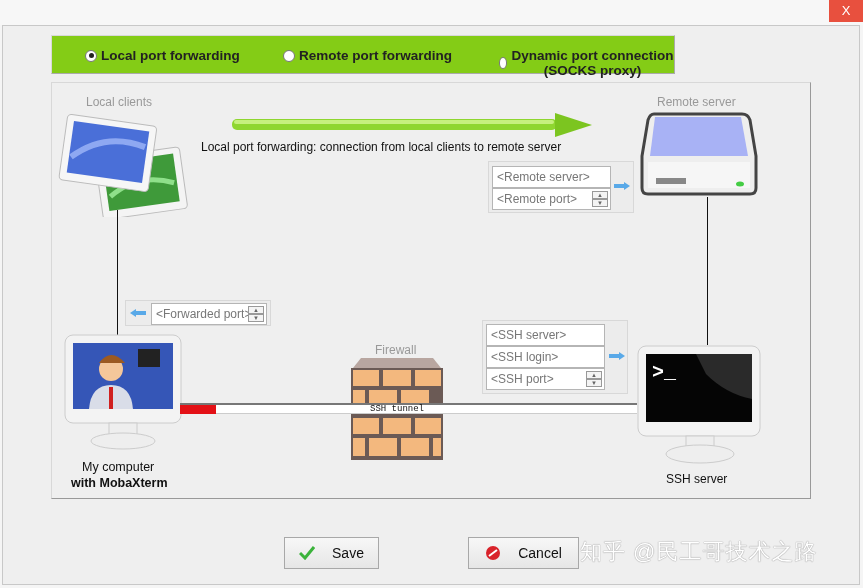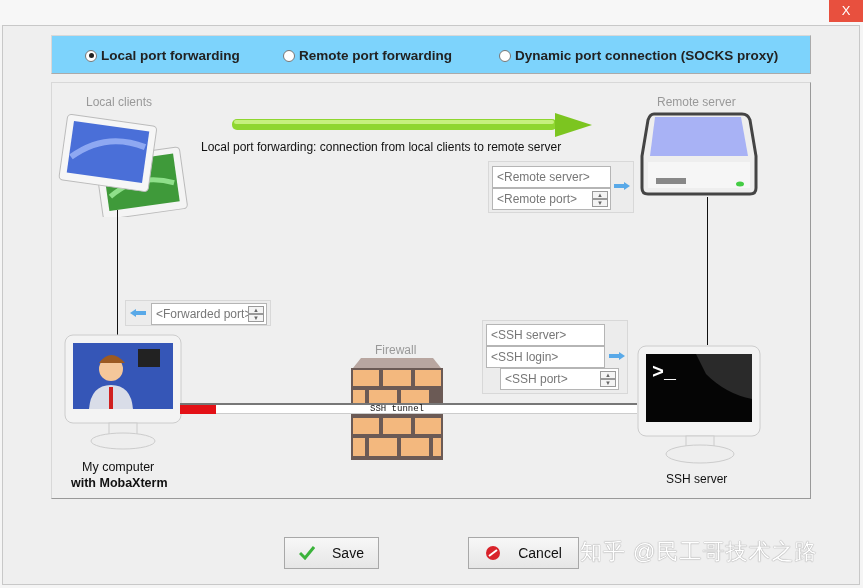--- a/index.html
+++ b/index.html
@@ -1,20 +1,20 @@
 <!DOCTYPE html>
 <html><head>
 <meta charset="utf-8">
 <style>
   * { box-sizing: border-box; margin: 0; padding: 0; }
   body { width: 863px; height: 588px; background: #f5f5f5; font-family: "Liberation Sans", sans-serif; position: relative; overflow: hidden; }
   .titlebar { position: absolute; left: 0; top: 0; width: 863px; height: 25px; background: #f7f7f7; }
   .close-btn { position: absolute; right: 0; top: 0; width: 34px; height: 22px; background: #e8503e; color: #fff; font-size: 13px; text-align: center; line-height: 22px; }
   .frame { position: absolute; left: 2px; top: 25px; width: 858px; height: 560px; background: #efefef; border: 1px solid #c8c8c8; }
-  .radio-bar { position: absolute; left: 51px; top: 35px; width: 760px; height: 39px; background: #7dd3fc; border: 1px solid #d8d8d8; border-bottom: 1px solid #aaa; border-right: 1px solid #aaa; display: flex; align-items: center; }
+  .radio-bar { position: absolute; left: 51px; top: 35px; width: 624px; height: 39px; background: #84cc16; border: 1px solid #d8d8d8; border-bottom: 1px solid #aaa; border-right: 1px solid #aaa; display: flex; align-items: center; text-align: center; }
   .radio { position: absolute; top: 12px; font-size: 13.5px; font-weight: bold; color: #222; display: flex; align-items: center; }
   .radio .dot { width: 12px; height: 12px; border-radius: 50%; border: 1px solid #777; background: #fff; margin-right: 4px; display: inline-block; position: relative; }
   .radio .dot.on::after { content: ""; position: absolute; left: 2.5px; top: 2.5px; width: 5px; height: 5px; border-radius: 50%; background: #222; }
   .panel { position: absolute; left: 51px; top: 82px; width: 760px; height: 417px; background: #efefef; border: 1px solid #d8d8d8; border-bottom: 1px solid #999; border-right: 1px solid #999; }
   .lbl-gray { position: absolute; font-size: 12px; color: #999; }
   .lbl-dark { position: absolute; font-size: 12px; color: #111; }
   .vline { position: absolute; width: 1px; background: #111; }
   .field-group { position: absolute; background: #ececec; border: 1px solid #d8d8d8; }
   .field { position: absolute; background: #fff; border: 1px solid #b5b5b5; font-size: 12px; color: #777; padding-left: 4px; line-height: 20px; height: 22px; }
   .spin { position: absolute; right: 2px; top: 2px; width: 16px; height: 16px; }
@@ -145,21 +145,21 @@
 </svg>
 
 <div class="tunnel">
   <div class="tunnel-red"></div>
   <div class="tunnel-label">SSH tunnel</div>
 </div>
 
 <div class="field-group" style="left:482px;top:320px;width:146px;height:74px"></div>
 <div class="field" style="left:486px;top:324px;width:119px">&lt;SSH server&gt;</div>
 <div class="field" style="left:486px;top:346px;width:119px">&lt;SSH login&gt;</div>
-<div class="field" style="left:500px;top:368px;width:119px">
+<div class="field" style="left:486px;top:368px;width:119px">
   <span>&lt;SSH port&gt;</span>
   <div class="spin">
       <div>▲</div>
       <div>▼</div>
     </div>
 </div>
 <svg class="arrow-icon" style="left:609px;top:352px" viewBox="0 0 16 8">
     <polygon points="0,2 10,2 10,0 16,4 10,8 10,6 0,6" fill="#59a9e8"></polygon>
   </svg>
 

